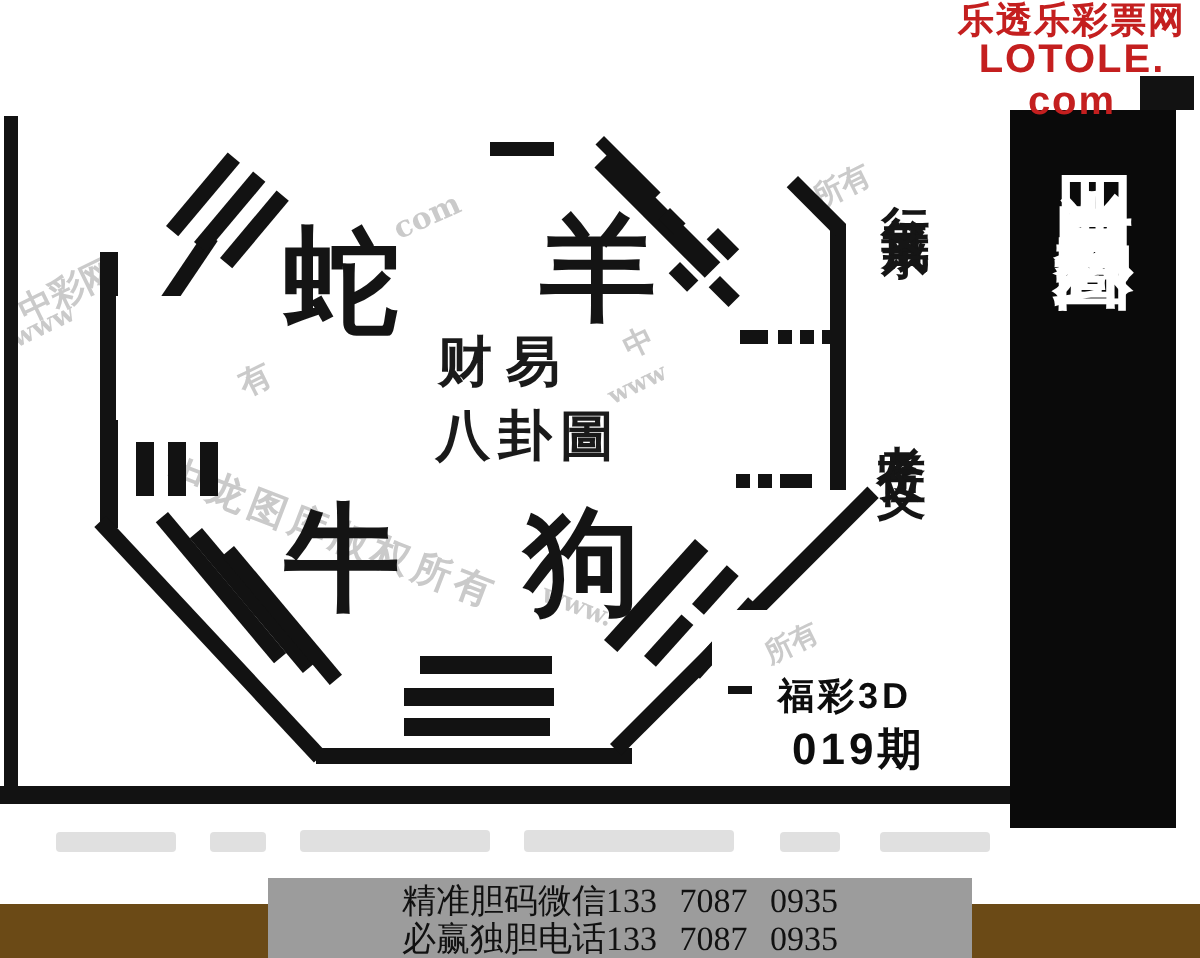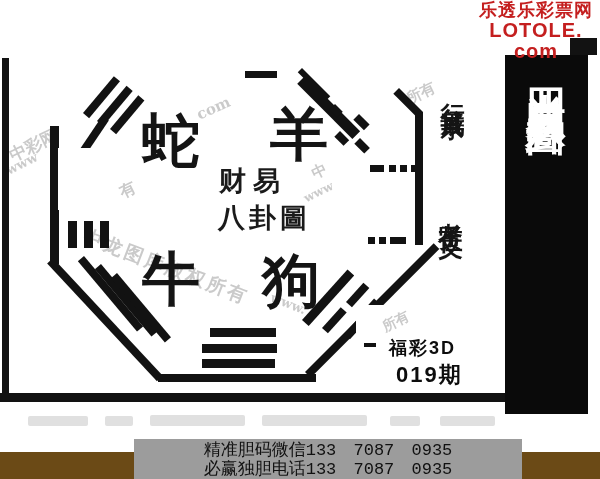--- a/index.html
+++ b/index.html
@@ -21,23 +21,23 @@
   .side-banner{position:absolute;left:505px;top:55px;width:83px;height:359px;background:#0a0a0a;
                display:flex;justify-content:center;}
   .side-banner .title{color:#ffffff;font-size:40px;font-weight:bold;letter-spacing:5px;
                       margin-top:2px;line-height:1.08;}
   .motto{position:absolute;color:#151515;font-size:24px;font-weight:bold;line-height:1.15;
          letter-spacing:4px;}
   .center-seal{position:absolute;color:#1a1a1a;font-weight:bold;}
   .issue-box{position:absolute;color:#0d0d0d;font-weight:bold;
              font-family:"Liberation Sans","DejaVu Sans",sans-serif;}
   .footer-band{position:absolute;left:0;top:452px;width:600px;height:27px;background:#6b4a16;}
-  .footer-box{position:absolute;left:134px;top:439px;width:388px;height:40px;background:#9c9c9c;
+  .footer-box{position:absolute;left:134px;top:439px;width:352px;height:40px;background:#9c9c9c;
               text-align:center;color:#111;font-size:17px;line-height:19px;
-              font-family:Liberation Mono, monospace;word-spacing:7px;padding-top:2px;
+              font-family:Liberation Serif, serif;word-spacing:7px;padding-top:2px;
               box-sizing:border-box;}
   .faint{position:absolute;background:#e0e0e0;border-radius:2px;}
 </style>
 </head>
 <body>
 
 <div id="stage">
 
   <span class="wm" style="left:8px;top:134px;font-size:17px;transform:rotate(-26deg);">中彩网</span>
   <span class="wm" style="left:5px;top:156px;font-size:13px;transform:rotate(-26deg);">www</span>

